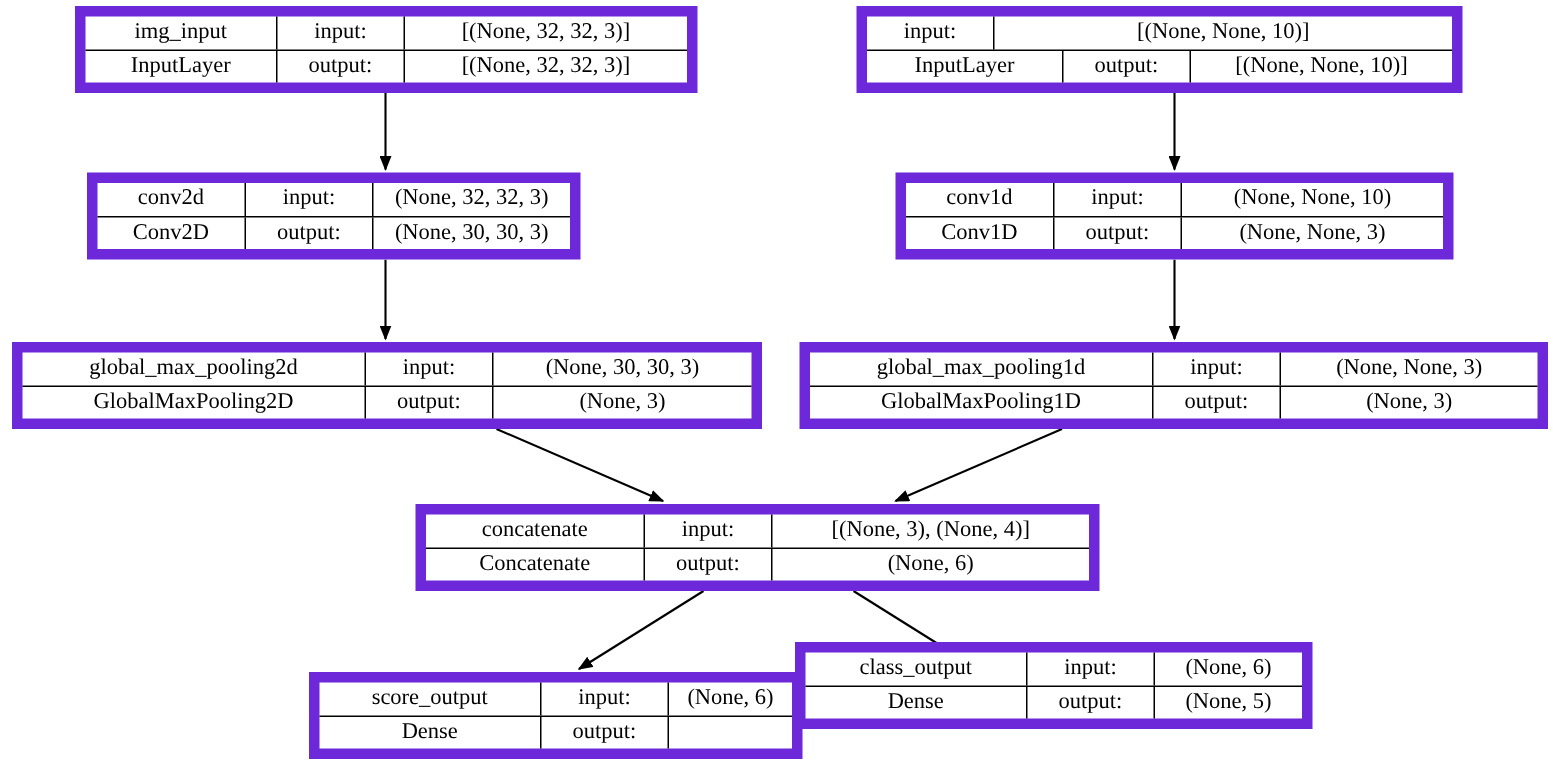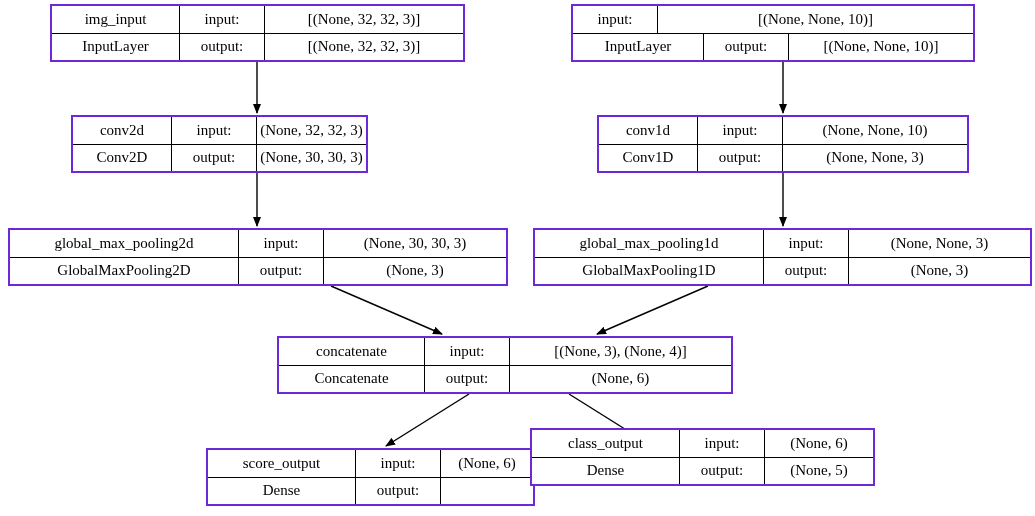--- a/index.html
+++ b/index.html
@@ -11,21 +11,21 @@
     position: relative;
     width: 1035px;
     height: 516px;
     background: #ffffff;
     font-family: "Liberation Serif", "DejaVu Serif", serif;
     overflow: hidden;
   }
   .node {
     position: absolute;
     box-sizing: border-box;
-    border: 2px solid #6d28d9;
+    border: 7px solid #6d28d9;
     background: #ffffff;
     display: flex;
     flex-direction: column;
     z-index: 2;
   }
   .node-row {
     display: flex;
     flex-direction: row;
     flex: 1 1 0;
     min-height: 0;
@@ -101,21 +101,21 @@
         <div class="node-row row-top">
           <div class="cell cell-key" style="width: 85px; flex: 0 0 85px;">input:</div>
           <div class="cell cell-val" style="flex: 1 1 auto;">[(None, None, 10)]</div>
         </div>
         <div class="node-row">
           <div class="cell cell-name" style="width: 131px; flex: 0 0 131px;">InputLayer</div>
           <div class="cell cell-key" style="width: 85px; flex: 0 0 85px;">output:</div>
           <div class="cell cell-val" style="flex: 1 1 auto;">[(None, None, 10)]</div>
         </div>
       </div>
-      <div class="node" style="left: 71px; top: 115px; width: 297px; height: 58px; justify-content: center;">
+      <div class="node" style="left: 58px; top: 115px; width: 329px; height: 58px; justify-content: center;">
         <div class="node-row row-top">
           <div class="cell cell-name" style="width: 99px; flex: 0 0 99px;">conv2d</div>
           <div class="cell cell-key" style="width: 85px; flex: 0 0 85px;">input:</div>
           <div class="cell cell-val" style="flex: 1 1 auto;">(None, 32, 32, 3)</div>
         </div>
         <div class="node-row">
           <div class="cell cell-name" style="width: 99px; flex: 0 0 99px;">Conv2D</div>
           <div class="cell cell-key" style="width: 85px; flex: 0 0 85px;">output:</div>
           <div class="cell cell-val" style="flex: 1 1 auto;">(None, 30, 30, 3)</div>
         </div>

